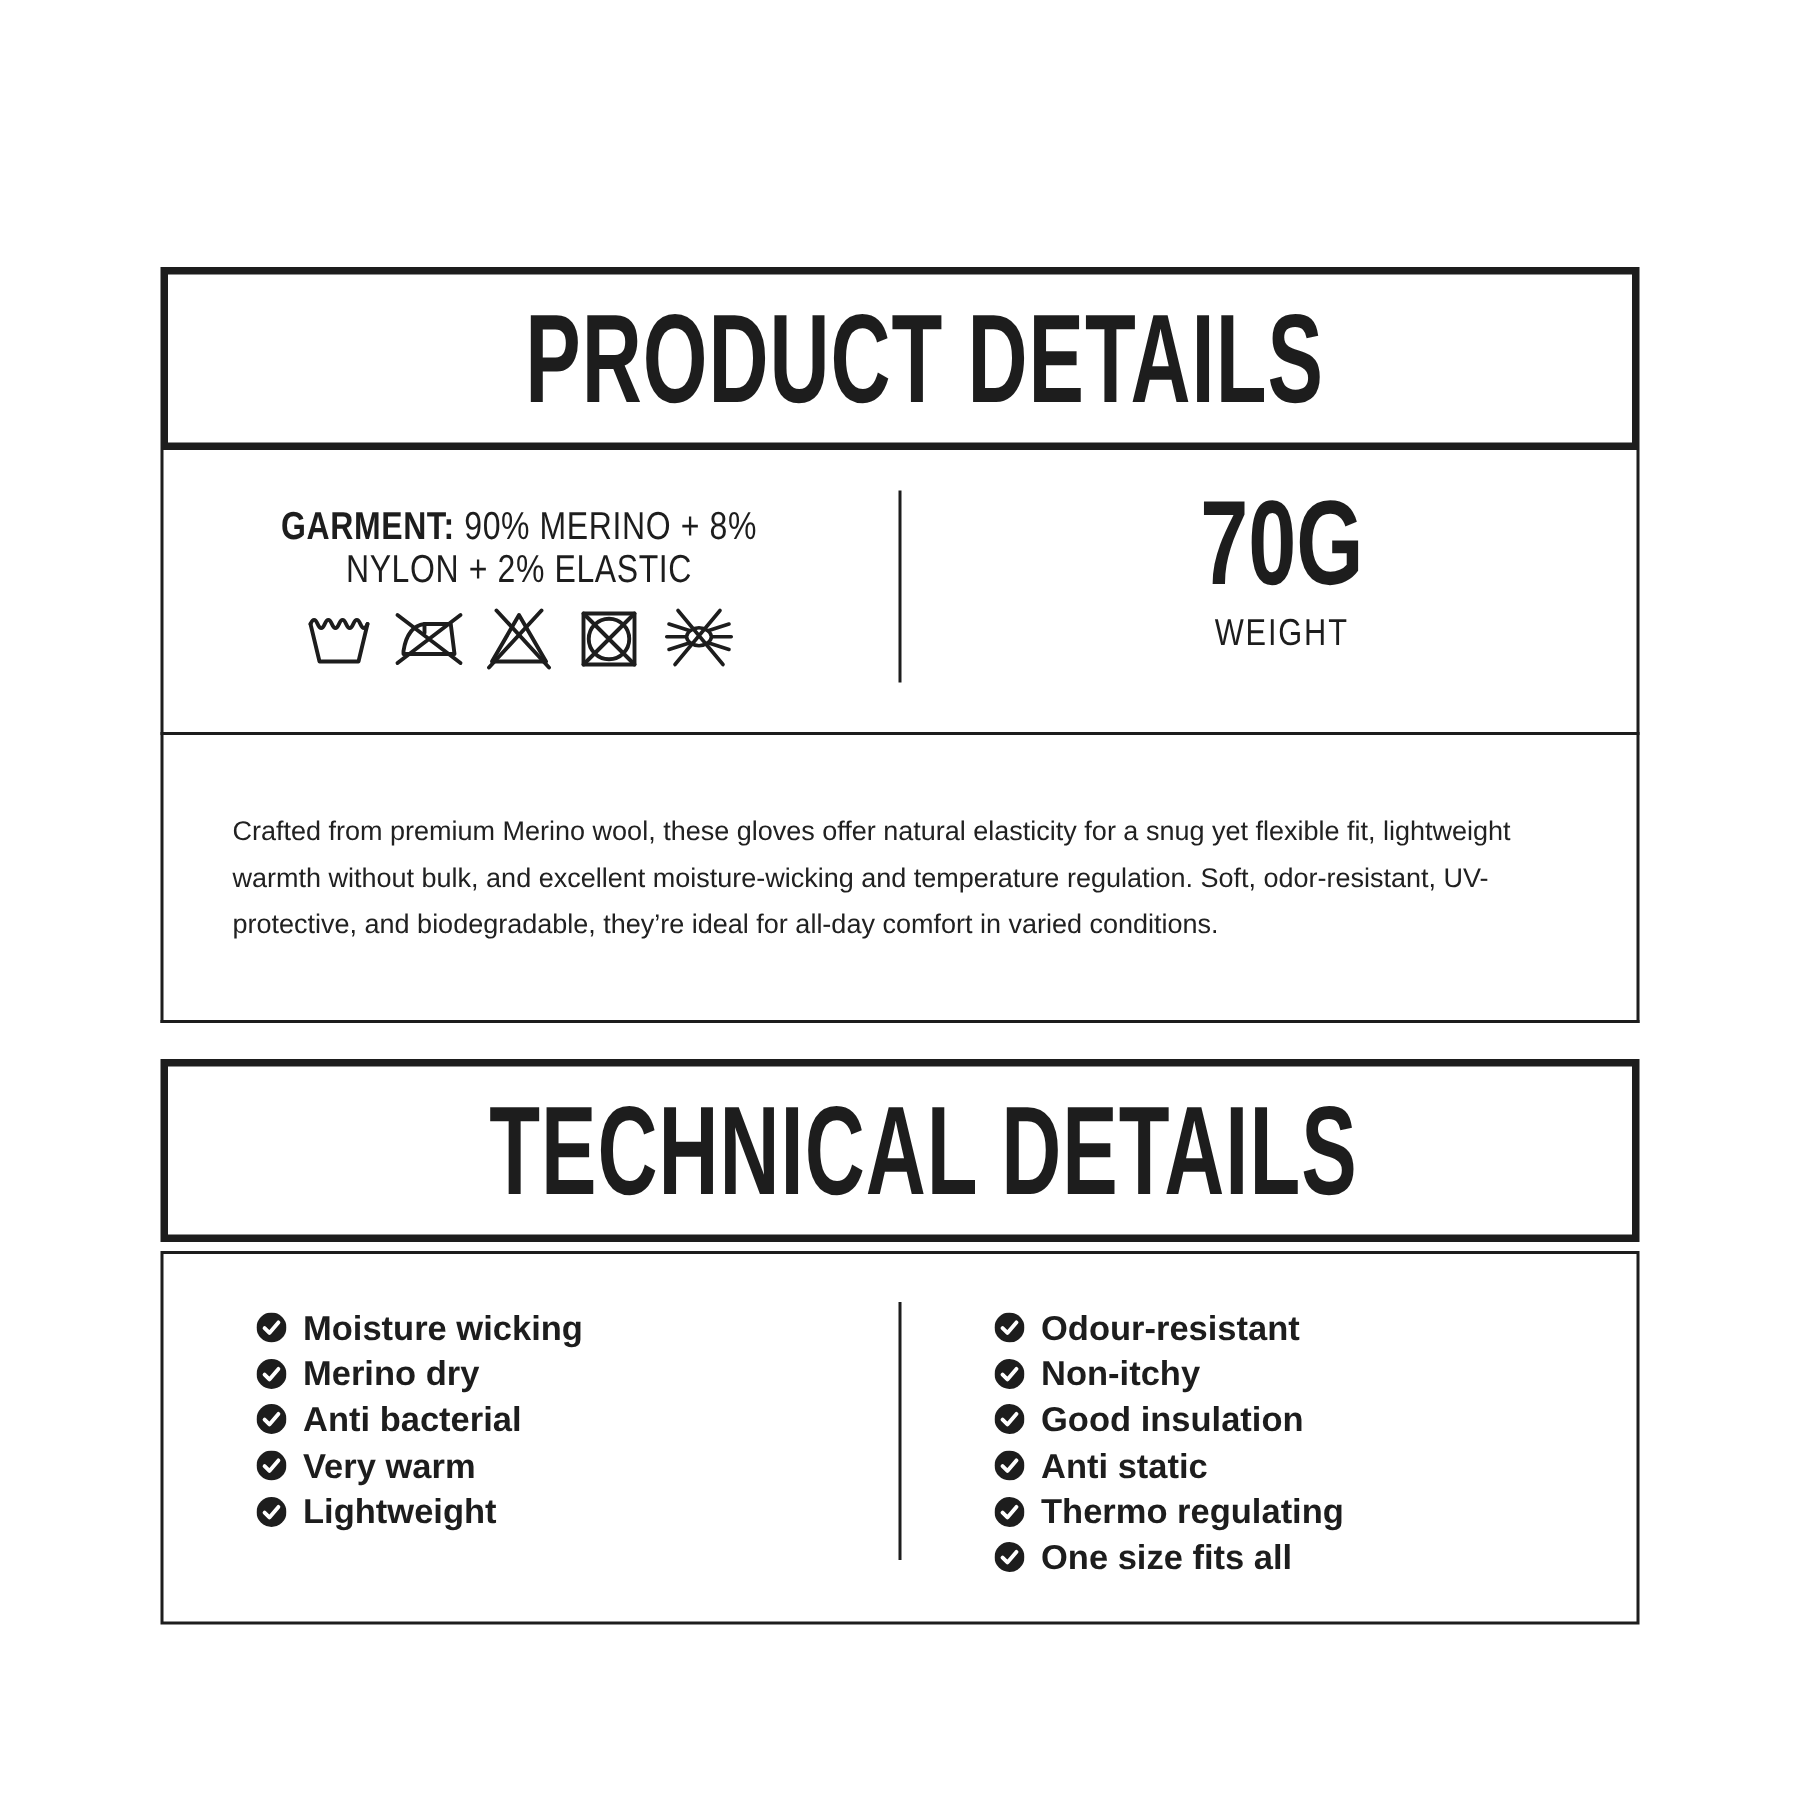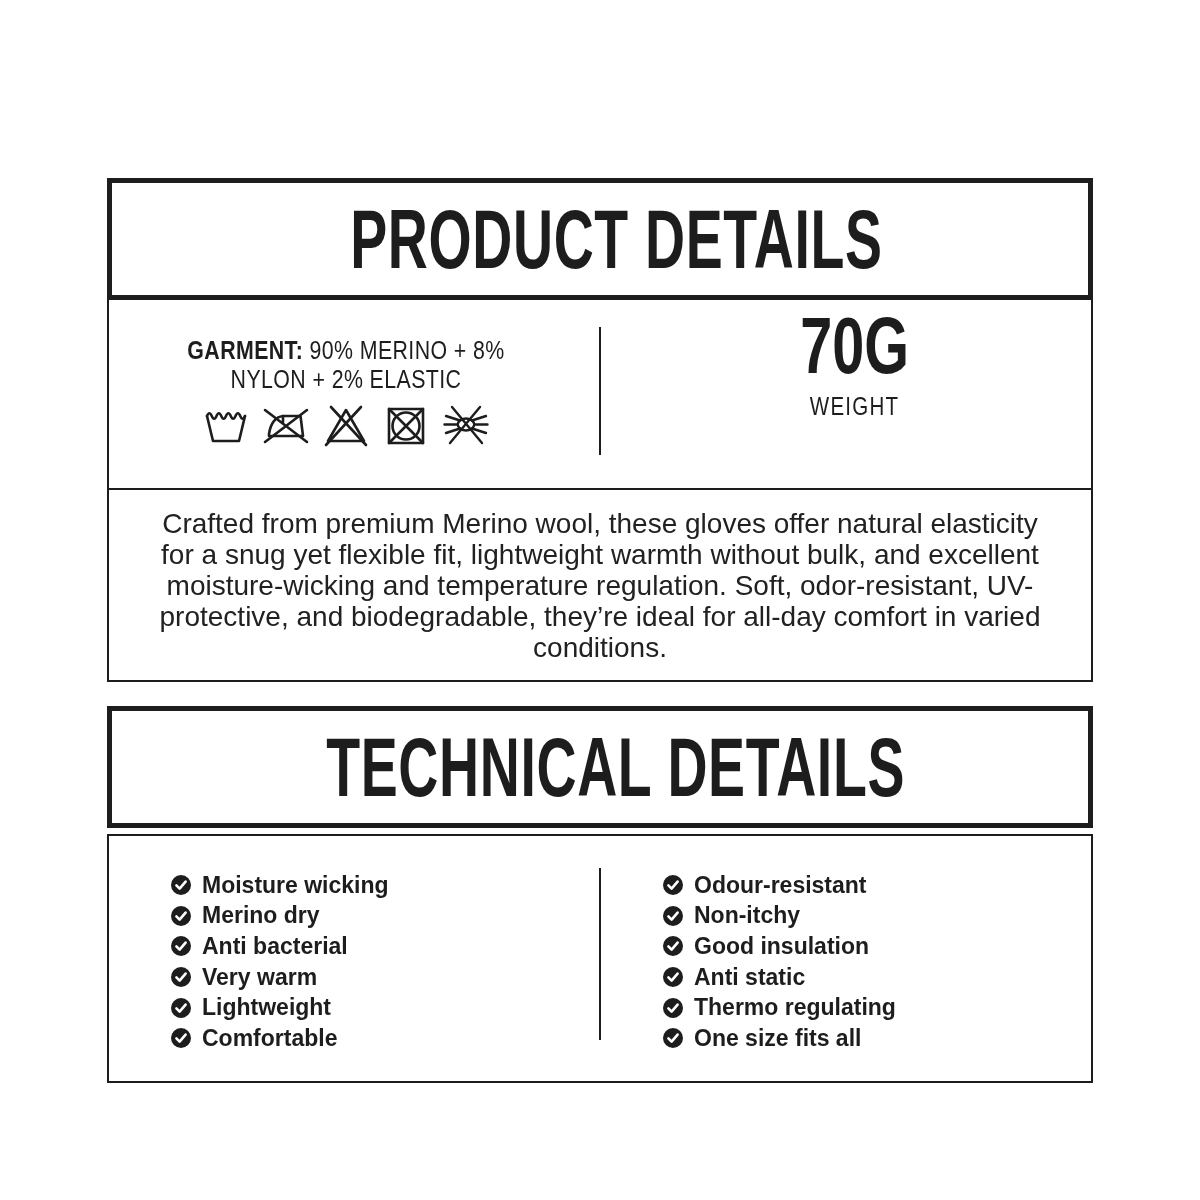--- a/index.html
+++ b/index.html
@@ -79,21 +79,21 @@
 
   .care-icons {
     margin-top: 9px;
     display: flex;
     align-items: center;
     gap: 12px;
   }
   .care-icons svg { display: block; }
 
   .weight-block {
-    margin-top: 6px;
+    margin-top: 22px;
     text-align: center;
   }
   .weight-value {
     display: inline-block;
     font-size: 80px;
     font-weight: 700;
     line-height: 1;
     transform: scaleX(0.72);
     transform-origin: 50% 50%;
     white-space: nowrap;
@@ -113,22 +113,22 @@
   .description-box {
     border: 2px solid #1d1d1d;
     border-top: none;
     height: 192px;
     display: flex;
     align-items: center;
     justify-content: center;
   }
   .description-text {
     width: 890px;
-    text-align: center;
-    font-size: 28px;
+    text-align: left;
+    font-size: 18px;
     line-height: 31px;
     color: #212121;
     font-weight: 400;
   }
 
   
   .title-box.technical { margin-top: 24px; }
 
   .features-box {
     border: 2px solid #1d1d1d;
@@ -266,26 +266,20 @@
               <use href="#sym-check"></use>
             </svg>
           <span>Very warm</span>
         </li>
         <li class="feature-item">
           <svg class="check-icon" width="20" height="20" viewBox="0 0 20 20">
               <use href="#sym-check"></use>
             </svg>
           <span>Lightweight</span>
         </li>
-        <li class="feature-item">
-          <svg class="check-icon" width="20" height="20" viewBox="0 0 20 20">
-              <use href="#sym-check"></use>
-            </svg>
-          <span>Comfortable</span>
-        </li>
       </ul>
     </div>
     <div class="v-divider features"></div>
     <div class="features-col">
       <ul class="feature-list">
         <li class="feature-item">
           <svg class="check-icon" width="20" height="20" viewBox="0 0 20 20">
               <use href="#sym-check"></use>
             </svg>
           <span>Odour-resistant</span>

